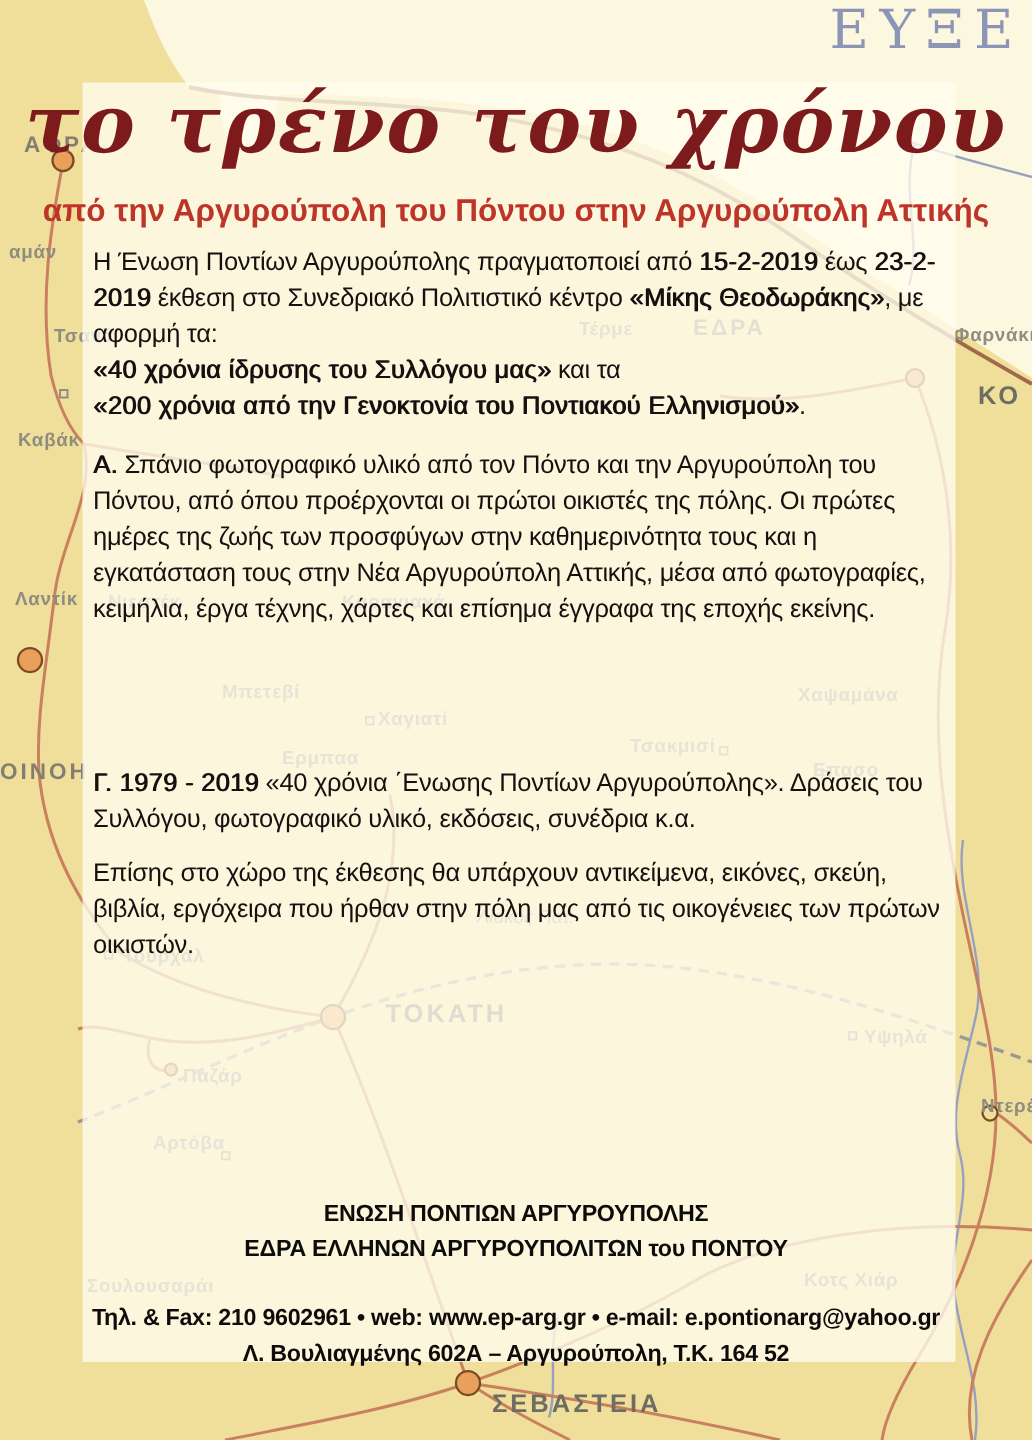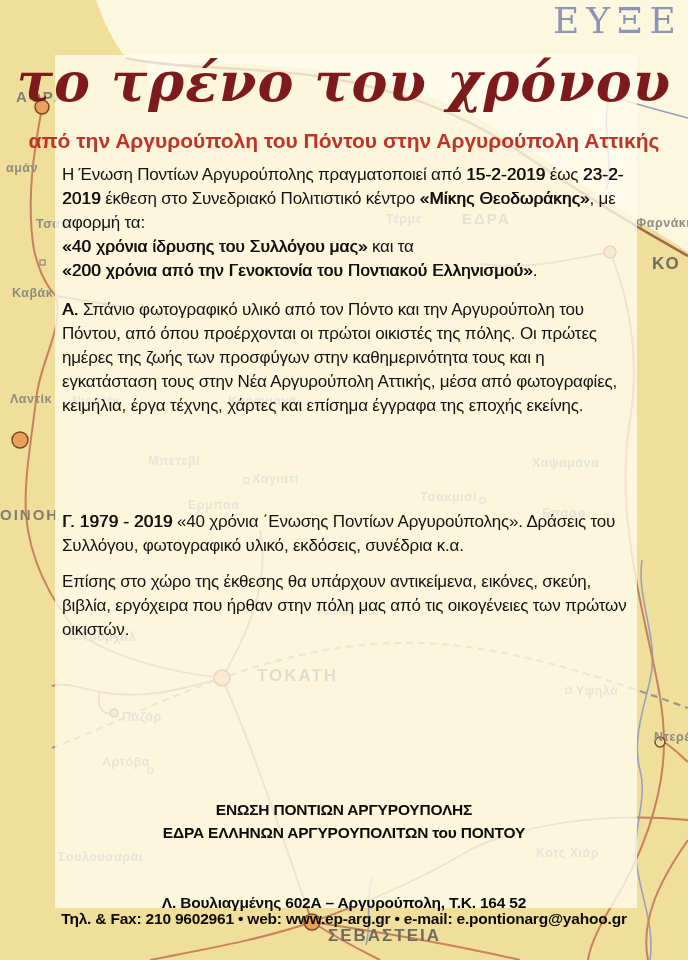--- a/index.html
+++ b/index.html
@@ -122,15 +122,15 @@
     <div><span class="hv">«200 χρόνια από την Γενοκτονία του Ποντιακού Ελληνισμού»</span><span>.</span></div>
   </div>
 
   <div class="bp" style="top:298px;"><span class="hv">Α.</span><span> Σπάνιο φωτογραφικό υλικό από τον Πόντο και την Αργυρούπολη του Πόντου, από όπου προέρχονται οι πρώτοι οικιστές της πόλης. Οι πρώτες ημέρες της ζωής των προσφύγων στην καθημερινότητα τους και η εγκατάσταση τους στην Νέα Αργυρούπολη Αττικής, μέσα από φωτογραφίες, κειμήλια, έργα τέχνης, χάρτες και επίσημα έγγραφα της εποχής εκείνης.</span></div>
   <div class="bp" style="top:510px;"><span class="hv">Γ. 1979 - 2019</span><span> «40 χρόνια ΄Ενωσης Ποντίων Αργυρούπολης». Δράσεις του Συλλόγου, φωτογραφικό υλικό, εκδόσεις, συνέδρια κ.α.</span></div>
   <div class="bp" style="top:570px;"><span>Επίσης στο χώρο της έκθεσης θα υπάρχουν αντικείμενα, εικόνες, σκεύη, βιβλία, εργόχειρα που ήρθαν στην πόλη μας από τις οικογένειες των πρώτων οικιστών.</span></div>
 
   <div class="fl" style="top:824px;">ΕΔΡΑ ΕΛΛΗΝΩΝ ΑΡΓΥΡΟΥΠΟΛΙΤΩΝ του ΠΟΝΤΟΥ</div>
   <div class="fl" style="top:801px;">ΕΝΩΣΗ ΠΟΝΤΙΩΝ ΑΡΓΥΡΟΥΠΟΛΗΣ</div>
   <div class="fl" style="top:894px;text-align:center;">Λ. Βουλιαγμένης 602Α – Αργυρούπολη, Τ.Κ. 164 52</div>
-  <div class="fl" style="top:870px;margin-top:40px;">Τηλ. &amp; Fax: 210 9602961 • web: www.ep-arg.gr • e-mail: e.pontionarg@yahoo.gr</div>
+  <div class="fl" style="top:870px;">Τηλ. &amp; Fax: 210 9602961 • web: www.ep-arg.gr • e-mail: e.pontionarg@yahoo.gr</div>
 
 </div>
 
 </body></html>

